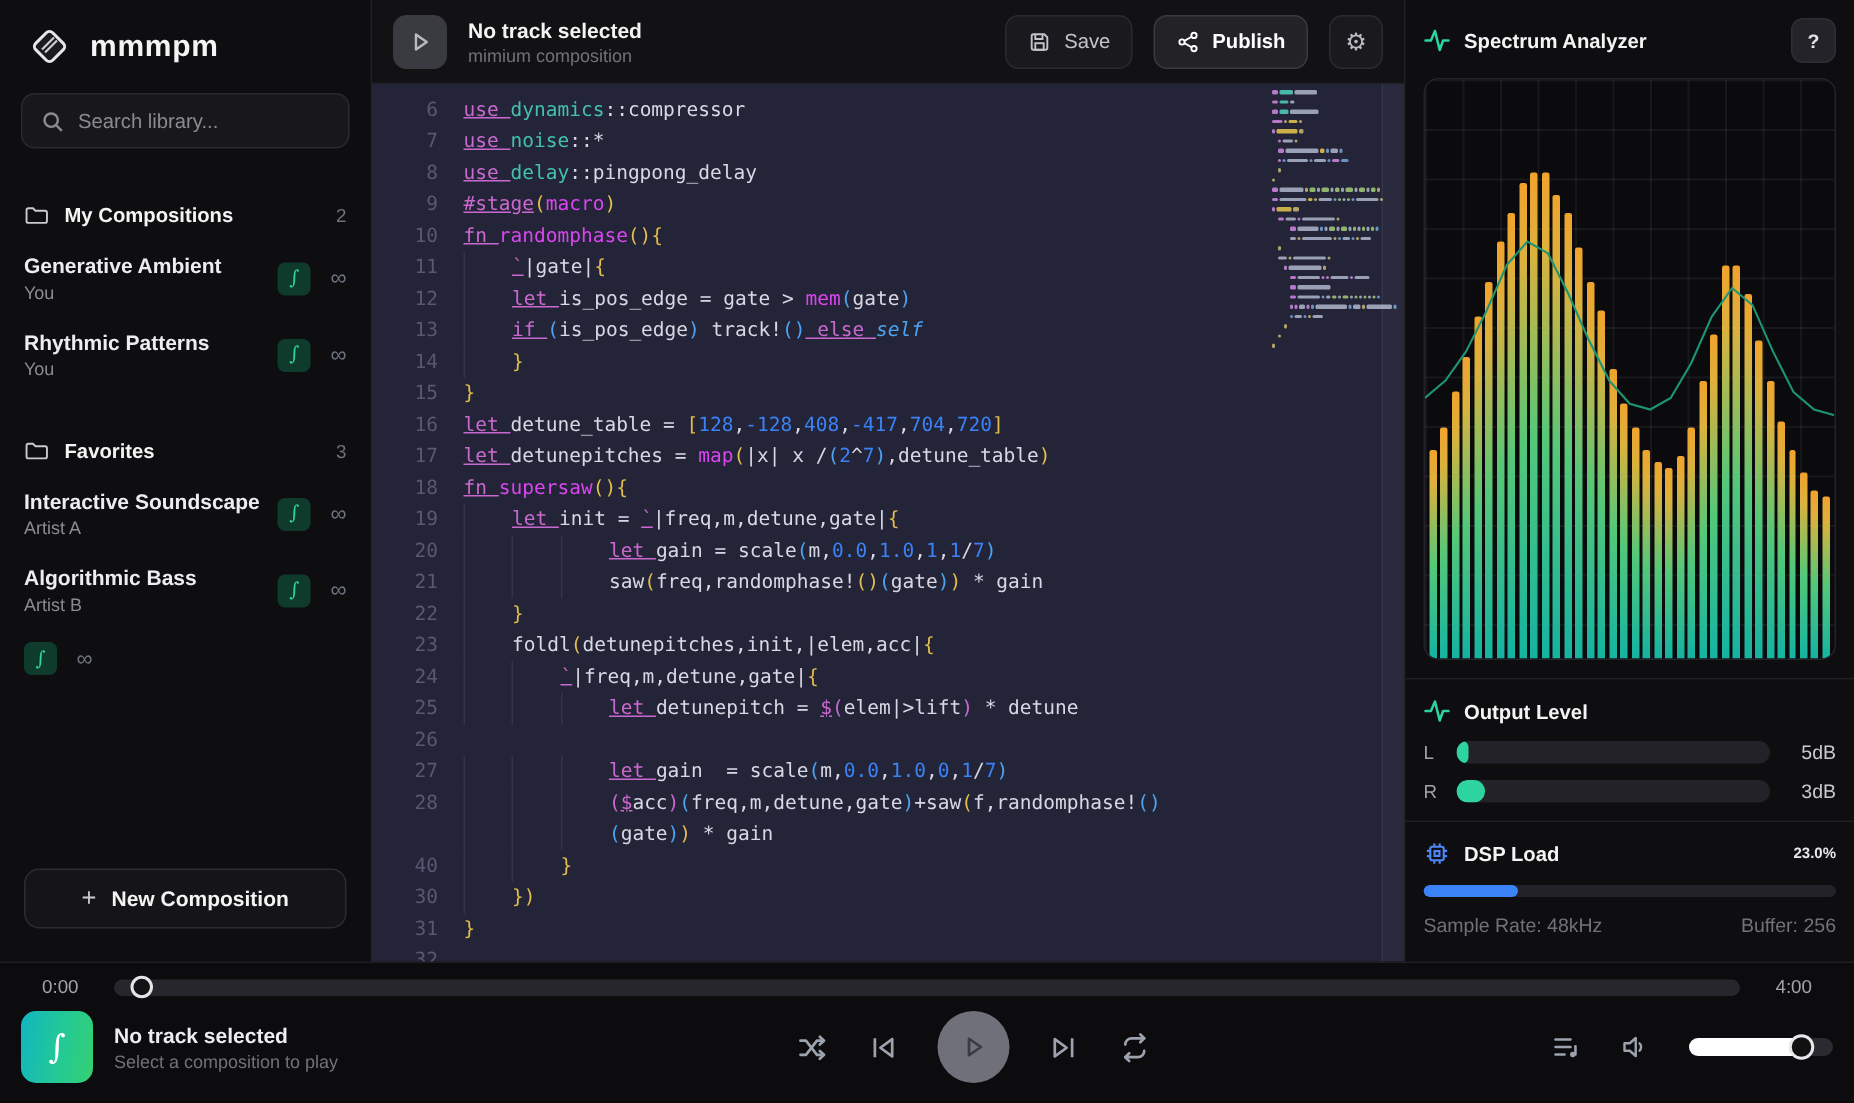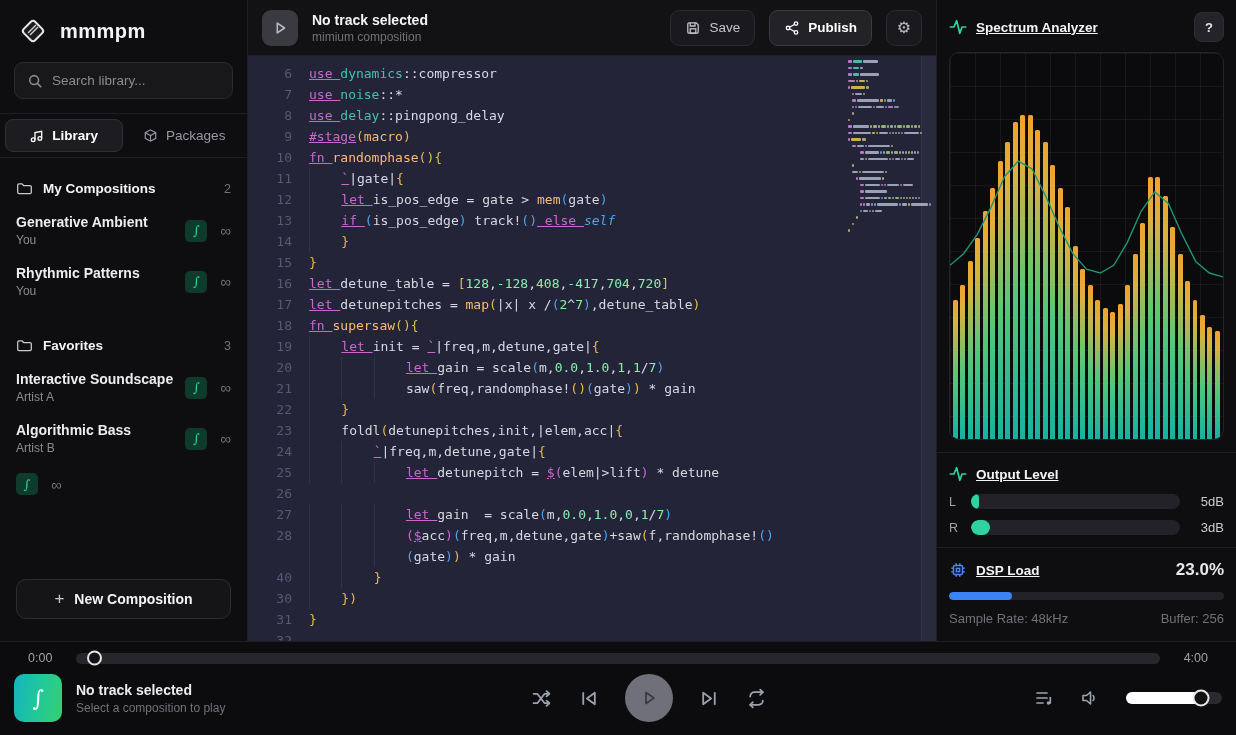--- a/index.html
+++ b/index.html
@@ -59,56 +59,56 @@
   .btn-publish { background:#222227; border:1px solid #3a3a41; color:#fff; font-weight:bold; }
   .btn-gear { width:36px; padding:0; justify-content:center; background:#1a1a1e; border:1px solid #2a2a30; color:#b9b9c0; font-size:16px; }
 
   .editor { flex:1; position:relative; background:#242438; overflow:hidden;
     font-family:"DejaVu Sans Mono",monospace; font-size:13px; line-height:21px; }
   .code-area { padding:7px 0 0 10px; }
   .code-line { display:flex; white-space:pre; }
   .gutter { width:34px; flex:none; text-align:right; color:#585874; margin-right:17px; }
   .ct { white-space:pre; }
   .ind { display:inline-block; white-space:pre; border-left:1px solid #333350; }
-  .tk-kw { color:#c969cf;text-decoration:underline; } .tk-mod { color:#43c1ae; } .tk-fn { color:#fdba74; }
-  .tk-num { color:#86efac; } .tk-txt { color:#d8d8e4; } .tk-p1 { color:#e2bd4a; }
+  .tk-kw { color:#c969cf;text-decoration:underline; } .tk-mod { color:#43c1ae; } .tk-fn { color:#d946ef; }
+  .tk-num { color:#3b82f6; } .tk-txt { color:#d8d8e4; } .tk-p1 { color:#e2bd4a; }
   .tk-p2 { color:#4da3f0; } .tk-p3 { color:#c969cf; } .tk-self { color:#4da3f0; font-style:italic; }
   .minimap { position:absolute; top:4px; right:20px; width:68px; }
   .mm-row { height:2.5px; margin-bottom:4px; white-space:nowrap; font-size:0; }
   .mm-seg { display:inline-block; height:2.5px; margin-right:1px; vertical-align:top; border-radius:1px; }
   .scrollbar { position:absolute; top:0; right:0; width:15px; height:100%;
     background:rgba(255,255,255,.03); border-left:1px solid rgba(255,255,255,.05); }
 
   
   .rpanel { grid-column:3; grid-row:1; background:#0e0e10; border-left:1px solid #1f1f23;
     display:flex; flex-direction:column; overflow:hidden; }
   .sec { padding:12px; }
   .sec + .sec { border-top:1px solid #1f1f23; }
   .sec-head { display:flex; align-items:center; gap:9px; margin-bottom:10px; }
-  .sec-title { font-size:13.5px; font-weight:bold; flex:1;text-decoration:underline; }
+  .sec-title { font-size:13.5px; font-weight:bold; flex:1; }
   .help-btn { width:30px; height:30px; border-radius:8px; background:#232329; border:1px solid #2e2e34;
     color:#e4e4e9; font-weight:bold; font-size:13px; cursor:pointer; }
   .spectrum { position:relative; height:388px; background:#0b0b0d; border:1px solid #232329;
     border-radius:10px; overflow:hidden;
     background-image:
       linear-gradient(rgba(255,255,255,.055) 1px, transparent 1px),
       linear-gradient(90deg, rgba(255,255,255,.055) 1px, transparent 1px);
     background-size:25px 33px; }
   .bars { position:absolute; left:3px; right:3px; top:0; bottom:0; display:flex;
     align-items:flex-end; gap:2.5px; }
   .bar { flex:1; border-radius:1.5px 1.5px 0 0;
     background:linear-gradient(to bottom,#f0a32c 0%,#dcb13c 16%,#55c878 55%,#14b3a2 100%); }
   .curve { position:absolute; inset:0; width:100%; height:100%; }
   .meter-row { display:flex; align-items:center; gap:10px; margin-top:11px; }
   .meter-label { width:12px; font-size:12.5px; color:#a1a1aa; }
   .meter-track { flex:1; height:15px; background:#222228; border-radius:99px; overflow:hidden; }
   .meter-fill { height:100%; background:#2dd4a0; border-radius:99px; }
   .meter-val { width:34px; text-align:right; font-size:13px; color:#c9c9cf; }
   .dsp-head { display:flex; align-items:center; gap:9px; }
-  .dsp-val { font-size:17px; font-weight:bold; color:#e8e8ec; }
+  .dsp-val { font-size:10px; font-weight:bold; color:#e8e8ec; }
   .dsp-track { height:8px; background:#222228; border-radius:99px; margin-top:12px; overflow:hidden; }
   .dsp-fill { height:100%; border-radius:99px; }
   .dsp-sub { display:flex; justify-content:space-between; margin-top:11px; font-size:13px; color:#71717a; }
 
   
   .bottom { grid-column:1/4; grid-row:2; background:#0c0c0e; border-top:1px solid #1f1f23;
     display:flex; flex-direction:column; }
   .timeline { display:flex; align-items:center; gap:14px; padding:9px 28px 4px; }
   .time-label { font-size:12.5px; color:#a1a1aa; width:34px; }
   .time-label.end { text-align:right; }
@@ -156,42 +156,20 @@
         <span>
           <svg width="16" height="16" viewBox="0 0 18 18" fill="none" stroke="#8a8a93" stroke-width="1.8">
             <circle cx="8" cy="8" r="5"></circle>
               <line x1="12" y1="12" x2="16" y2="16"></line>
           </svg>
         </span>
         <input type="text" placeholder="Search library..." style="">
       </div>
     </div>
 
-    <div class="tabs">
-      <button class="tab active">
-        <span>
-          <svg width="15" height="15" viewBox="0 0 18 18" fill="none" stroke="#fff" stroke-width="1.6">
-            <circle cx="5" cy="14" r="2.2"></circle>
-              <circle cx="13" cy="12.5" r="2.2"></circle>
-            <path d="M7.2 14 V5.5 L15.2 4 V12.5"></path>
-          </svg>
-        </span>
-        <span>Library</span>
-      </button>
-      <button class="tab">
-        <span>
-          <svg width="15" height="15" viewBox="0 0 20 20" fill="none" stroke="#9a9aa3" stroke-width="1.5">
-            <polygon points="10,2.5 17,6.2 17,13.8 10,17.5 3,13.8 3,6.2"></polygon>
-            <polyline points="3,6.2 10,10 17,6.2"></polyline>
-              <line x1="10" y1="10" x2="10" y2="17.5"></line>
-          </svg>
-        </span>
-        <span>Packages</span>
-      </button>
-    </div>
 
     <div class="side-scroll">
       <div class="section-head">
         <span>
           <svg width="17" height="17" viewBox="0 0 20 20" fill="none" stroke="#c9c9cf" stroke-width="1.5">
             <path d="M2 6 a1.5 1.5 0 0 1 1.5-1.5 H7 l2 2 h7.5 A1.5 1.5 0 0 1 18 8 v6.5 a1.5 1.5 0 0 1-1.5 1.5 h-13 A1.5 1.5 0 0 1 2 14.5 Z"></path>
           </svg>
         </span>
         <span class="t">My Compositions</span>
         <span class="c">2</span>

